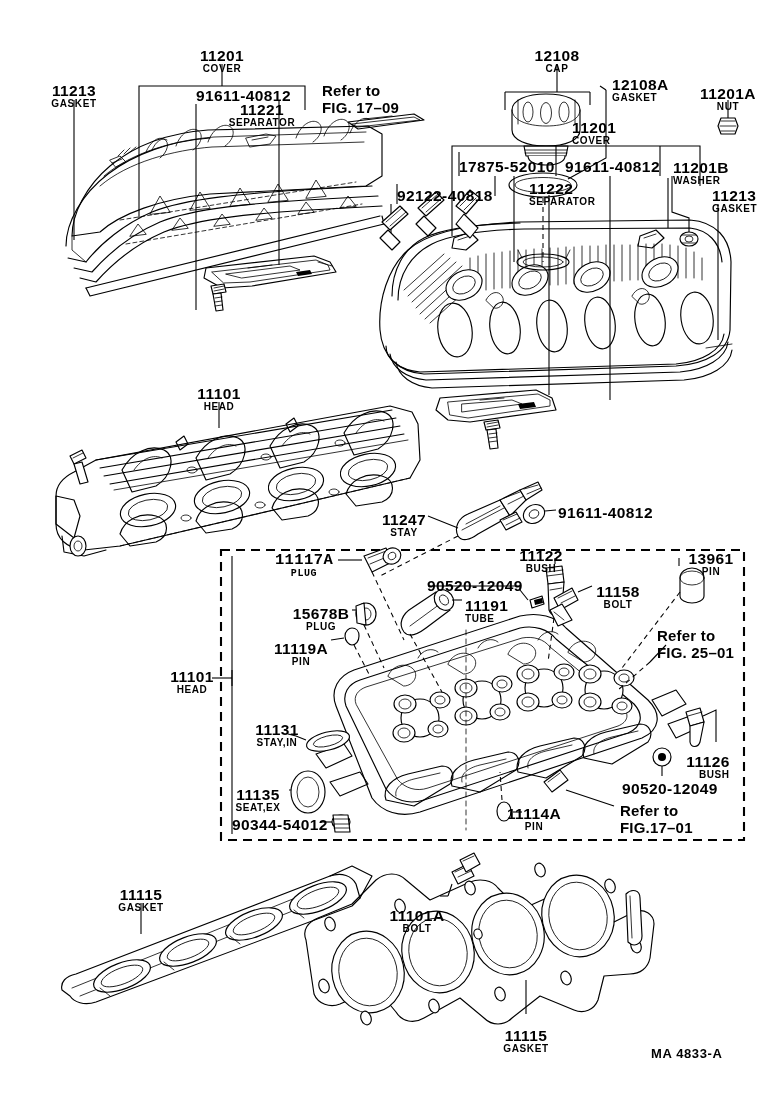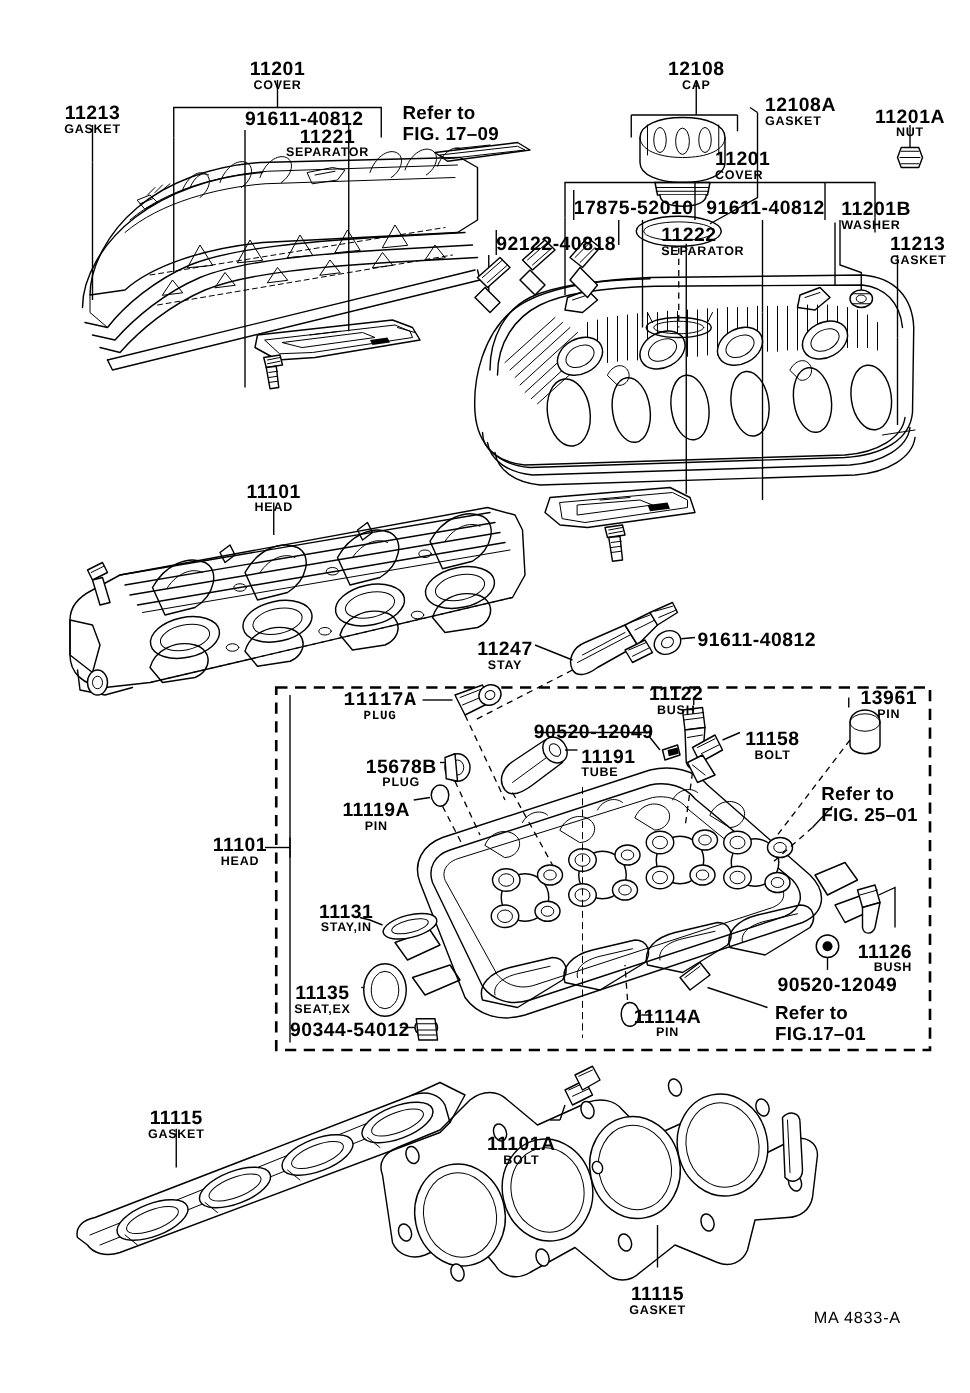--- a/index.html
+++ b/index.html
@@ -47,21 +47,21 @@
     position:absolute;
     font-size:15px;
     font-weight:700;
     line-height:1.12;
     white-space:nowrap;
     letter-spacing:0.2px;
   }
   .dwg{
     position:absolute;
     font-size:13px;
-    font-weight:400;
+    font-weight:700;
     letter-spacing:0.6px;
     white-space:nowrap;
   }
 </style>
 </head>
 <body>
 
 <div id="sheet">
 
   <svg id="art" viewBox="0 0 776 1114" xmlns="http://www.w3.org/2000/svg">

